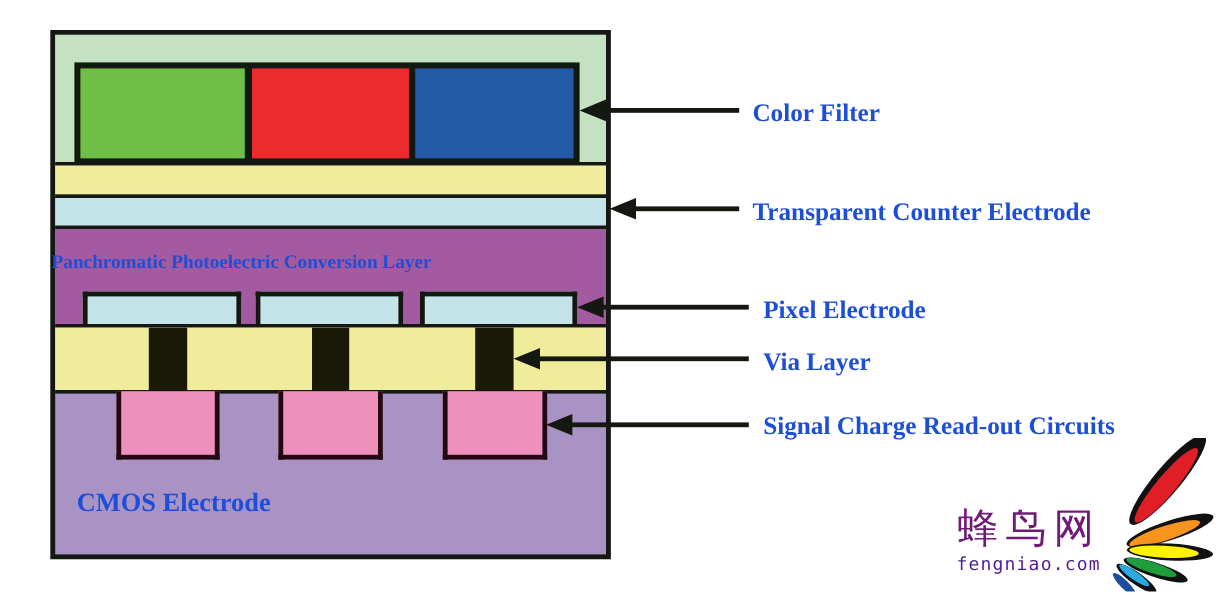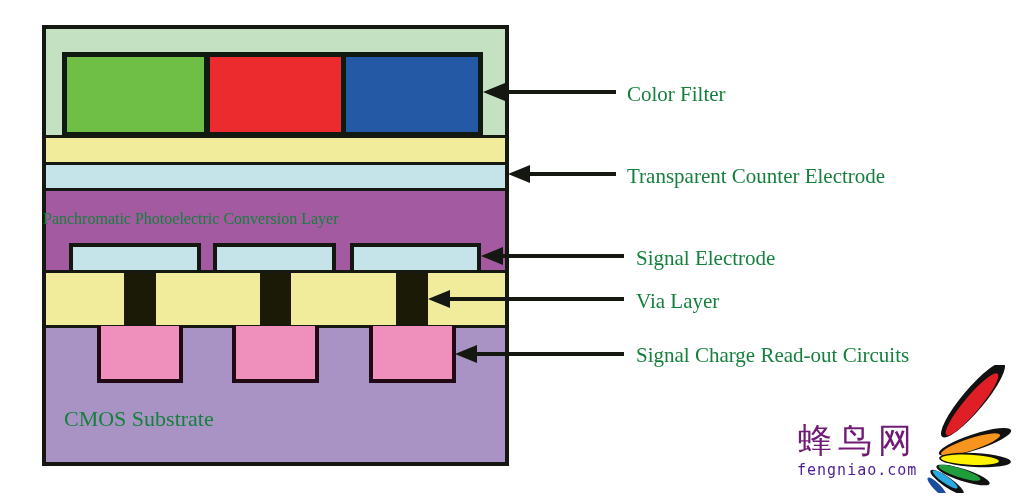--- a/index.html
+++ b/index.html
@@ -7,21 +7,21 @@
   .abs { position: absolute; box-sizing: border-box; }
   .outer { left: 42px; top: 25px; width: 467px; height: 441px; border: 4px solid #141810; background: #a993c4; }
   .cf-bg { left: 46px; top: 29px; width: 459px; height: 108px; background: #c4e2c2; }
   .cf-frame { left: 62px; top: 52px; width: 421px; height: 85px; background: #111a10; }
   .cf-cell { top: 57px; height: 75px; }
   .band { left: 46px; width: 459px; }
   .hline { left: 46px; width: 459px; background: #141810; }
   .pe { top: 243px; height: 28px; border: 4px solid #141810; border-bottom: none; background: #c4e4ea; }
   .via-col { top: 273px; height: 54px; background: #1b1a06; }
   .circ { top: 326px; height: 57px; border: 4px solid #220812; border-top: none; background: #ef90bc; }
-  .label { font-weight: normal; color: #15803d; white-space: nowrap; }
+  .label { font-weight: bold; color: #1d4ed8; white-space: nowrap; }
   .side-label { font-size: 21px; }
   .arrow-line { height: 4px; background: #141810; }
   .arrow-head { width: 0; height: 0; border-top: 9px solid transparent; border-bottom: 9px solid transparent; border-right: 22px solid #141810; }
   .logo-cn { font-family: "DejaVu Sans", sans-serif; font-size: 34px; color: #701a75; letter-spacing: 6px; }
   .logo-en { font-family: "DejaVu Sans Mono", monospace; font-size: 15px; color: #4c1d95; letter-spacing: 1px; }
 </style>
 </head>
 <body>
 
 <div class="abs outer"></div>
@@ -50,33 +50,33 @@
 <div class="abs band" style="top:273px;height:52px;background:#f1ec9c;"></div>
 <div class="abs via-col" style="left:124px;width:32px;"></div>
 <div class="abs via-col" style="left:260px;width:31px;"></div>
 <div class="abs via-col" style="left:396px;width:32px;"></div>
 <div class="abs hline" style="top:325px;height:3px;"></div>
 
 <div class="abs circ" style="left:97px;width:86px;"></div>
 <div class="abs circ" style="left:232px;width:87px;"></div>
 <div class="abs circ" style="left:369px;width:87px;"></div>
 
-<div class="abs label" style="left:64px;top:406px;font-size:22px;">CMOS Substrate</div>
+<div class="abs label" style="left:64px;top:406px;font-size:22px;">CMOS Electrode</div>
 
 <div class="abs arrow-head" style="left:483px;top:83px;"></div>
 <div class="abs arrow-line" style="left:500px;top:90px;width:116px;"></div>
 <div class="abs label side-label" style="left:627px;top:82px;">Color Filter</div>
 
 <div class="abs arrow-head" style="left:508px;top:165px;"></div>
 <div class="abs arrow-line" style="left:526px;top:172px;width:90px;"></div>
 <div class="abs label side-label" style="left:627px;top:164px;text-align:right;">Transparent Counter Electrode</div>
 
 <div class="abs arrow-head" style="left:481px;top:247px;"></div>
 <div class="abs arrow-line" style="left:500px;top:254px;width:124px;"></div>
-<div class="abs label side-label" style="left:636px;top:246px;">Signal Electrode</div>
+<div class="abs label side-label" style="left:636px;top:246px;">Pixel Electrode</div>
 
 <div class="abs arrow-head" style="left:428px;top:290px;"></div>
 <div class="abs arrow-line" style="left:446px;top:297px;width:178px;"></div>
 <div class="abs label side-label" style="left:636px;top:289px;">Via Layer</div>
 
 <div class="abs arrow-head" style="left:455px;top:345px;"></div>
 <div class="abs arrow-line" style="left:472px;top:352px;width:152px;"></div>
 <div class="abs label side-label" style="left:636px;top:343px;text-align:right;">Signal Charge Read-out Circuits</div>
 
 <div class="abs logo-cn" style="left:798px;top:418px;">蜂鸟网</div>

